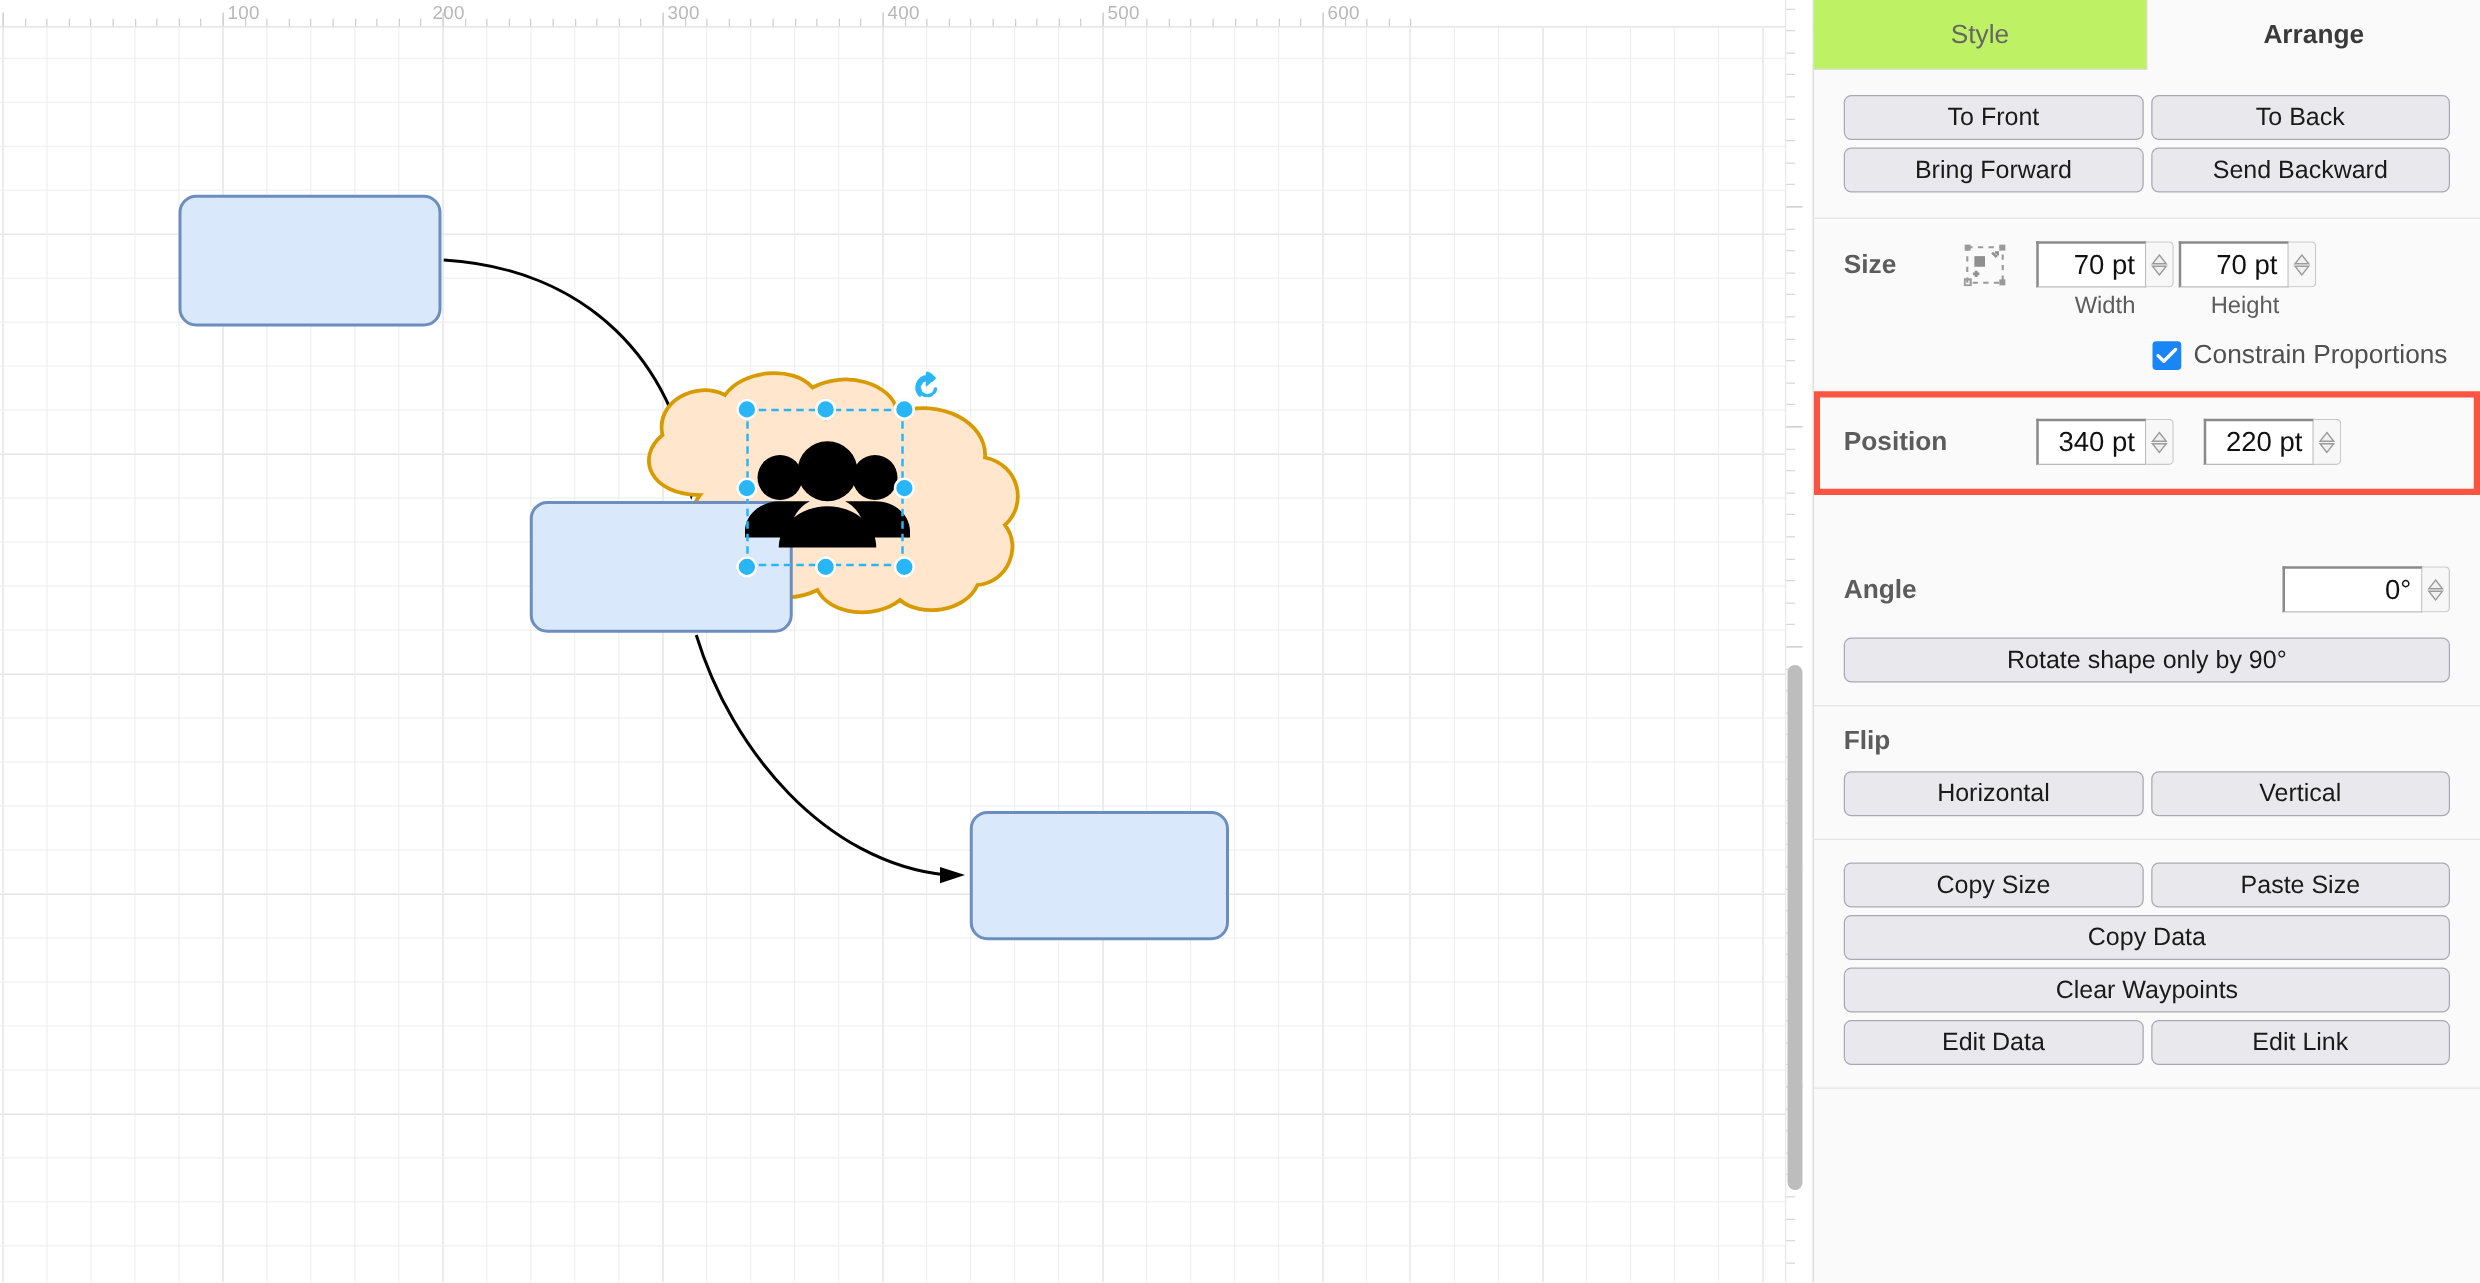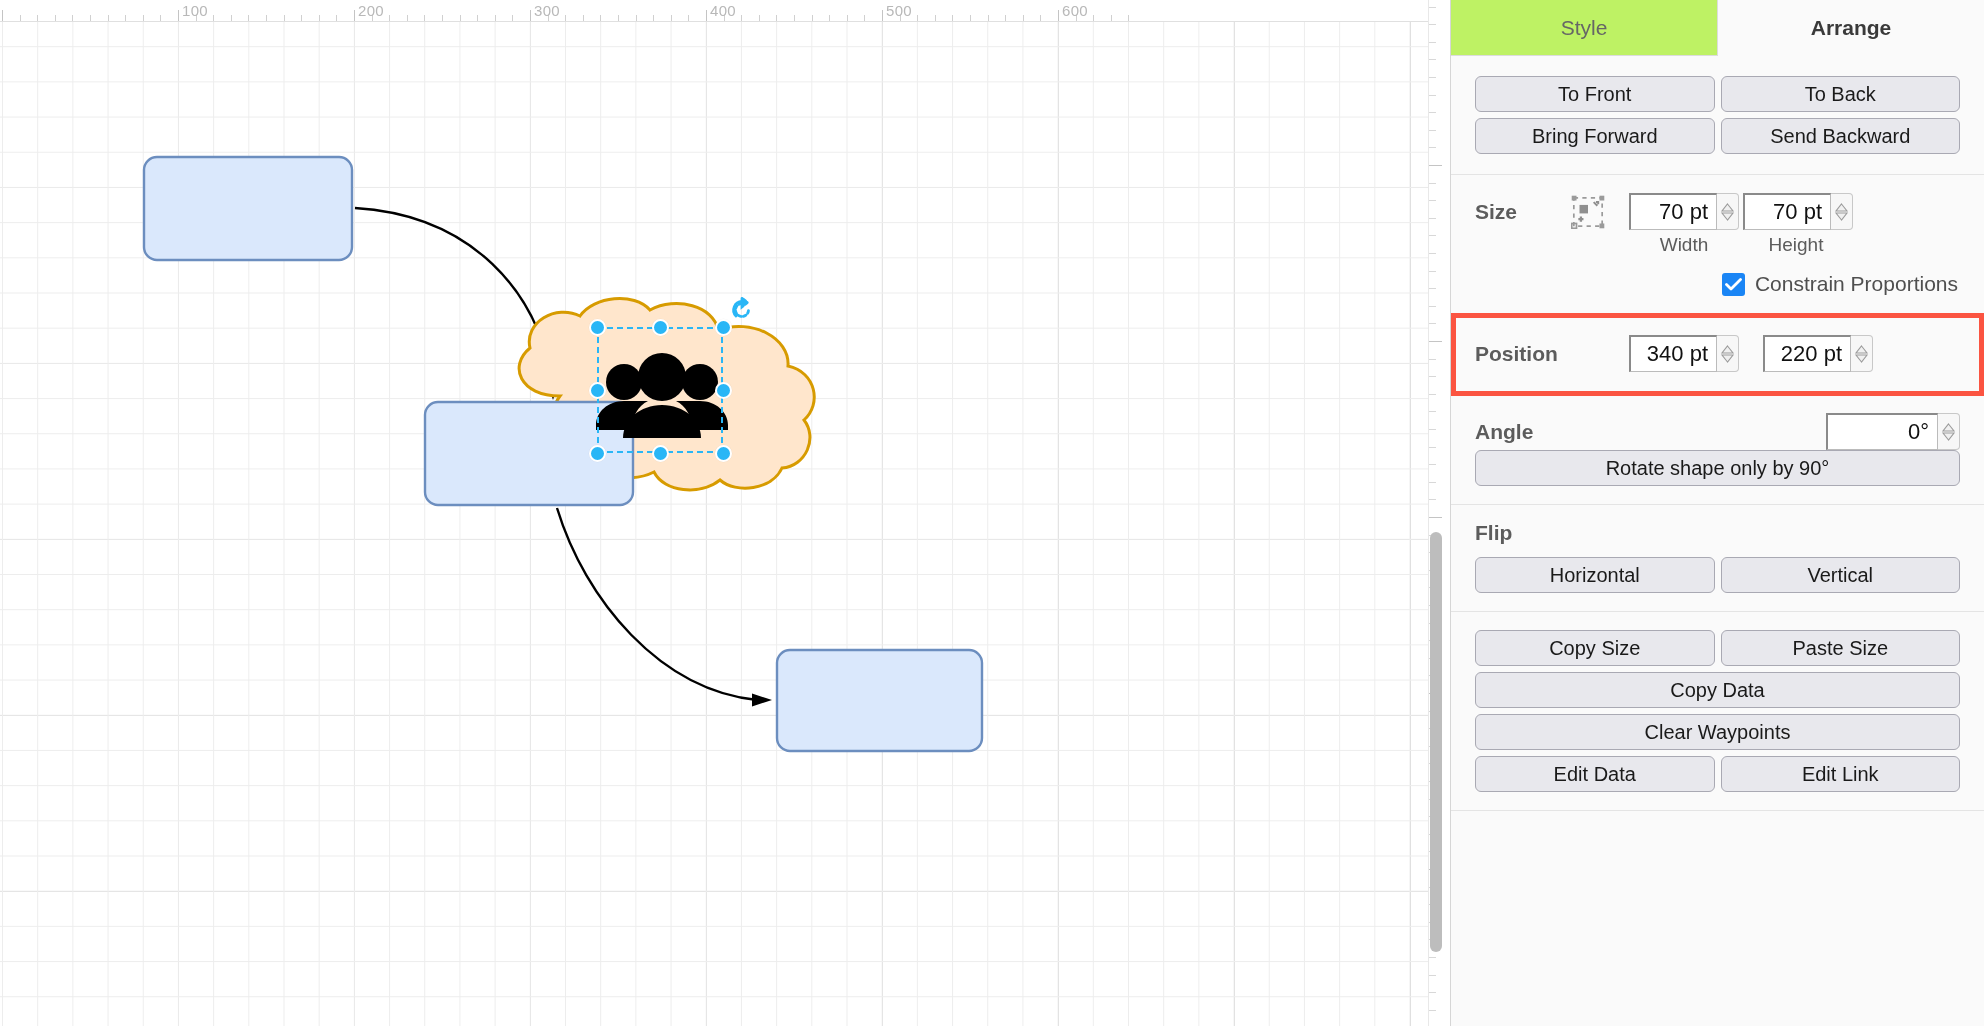--- a/index.html
+++ b/index.html
@@ -321,21 +321,21 @@
         <div class="rtick minor" style="left: 987.6px;"></div>
         <div class="rtick minor" style="left: 1005.2px;"></div>
         <div class="rtick minor" style="left: 1022.8px;"></div>
         <div class="rtick minor" style="left: 1040.4px;"></div>
         <div class="rtick major" style="left: 1058px;"></div>
         <div class="rtick minor" style="left: 1075.6px;"></div>
         <div class="rtick minor" style="left: 1093.2px;"></div>
         <div class="rtick minor" style="left: 1110.8px;"></div>
         <div class="rtick minor" style="left: 1128.4px;"></div>
         <div class="rlabel" style="left: 182px;">100</div>
-        <div class="rlabel" style="left: 358px;">200</div>
+        <div class="rlabel" style="left: 346px;">200</div>
         <div class="rlabel" style="left: 534px;">300</div>
         <div class="rlabel" style="left: 710px;">400</div>
         <div class="rlabel" style="left: 886px;">500</div>
         <div class="rlabel" style="left: 1062px;">600</div>
       </div>
 
     <div id="ruler-left">
         <div class="ltick minor" style="top: 6.6px;"></div>
         <div class="ltick minor" style="top: 24.2px;"></div>
         <div class="ltick minor" style="top: 41.8px;"></div>
@@ -518,35 +518,35 @@
               <svg width="15" height="9" viewBox="0 0 15 9">
                   <path d="M7.5 8 L2 1 L13 1 Z" fill="#f0f0f0" stroke="#9b9b9b" stroke-width="1.1"></path>
                 </svg>
             </div>
           </div>
         </div>
 
       </div>
 
       <div class="section" style="padding-top:18px;padding-bottom:18px;">
-        <div class="row" style="gap:0;">
+        <div class="row" style="gap:0;margin-top:40px;">
           <div class="label-strong" style="flex:1;">Angle</div>
           <div class="field-wrap">
             <div class="numfield" style="width:112px;">0°</div>
             <div class="spin">
               <svg width="15" height="9" viewBox="0 0 15 9">
                   <path d="M7.5 1 L13 8 L2 8 Z" fill="#f0f0f0" stroke="#9b9b9b" stroke-width="1.1"></path>
                 </svg>
               <svg width="15" height="9" viewBox="0 0 15 9">
                   <path d="M7.5 8 L2 1 L13 1 Z" fill="#f0f0f0" stroke="#9b9b9b" stroke-width="1.1"></path>
                 </svg>
             </div>
           </div>
         </div>
-        <div class="btn-row" style="margin-top:0;">
+        <div class="btn-row" style="margin-top:20px;">
           <div class="btn">
             <span>Rotate shape only by 90°</span>
           </div>
         </div>
       </div>
 
       <div class="section" style="padding-top:16px;padding-bottom:18px;">
         <div class="label-strong" style="margin-bottom:12px;">Flip</div>
         <div class="btn-row">
           <div class="btn">

